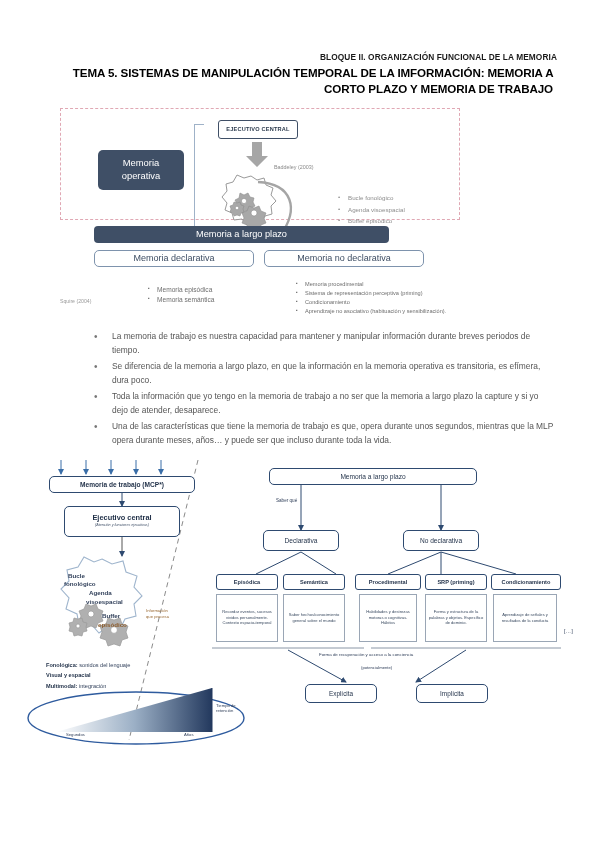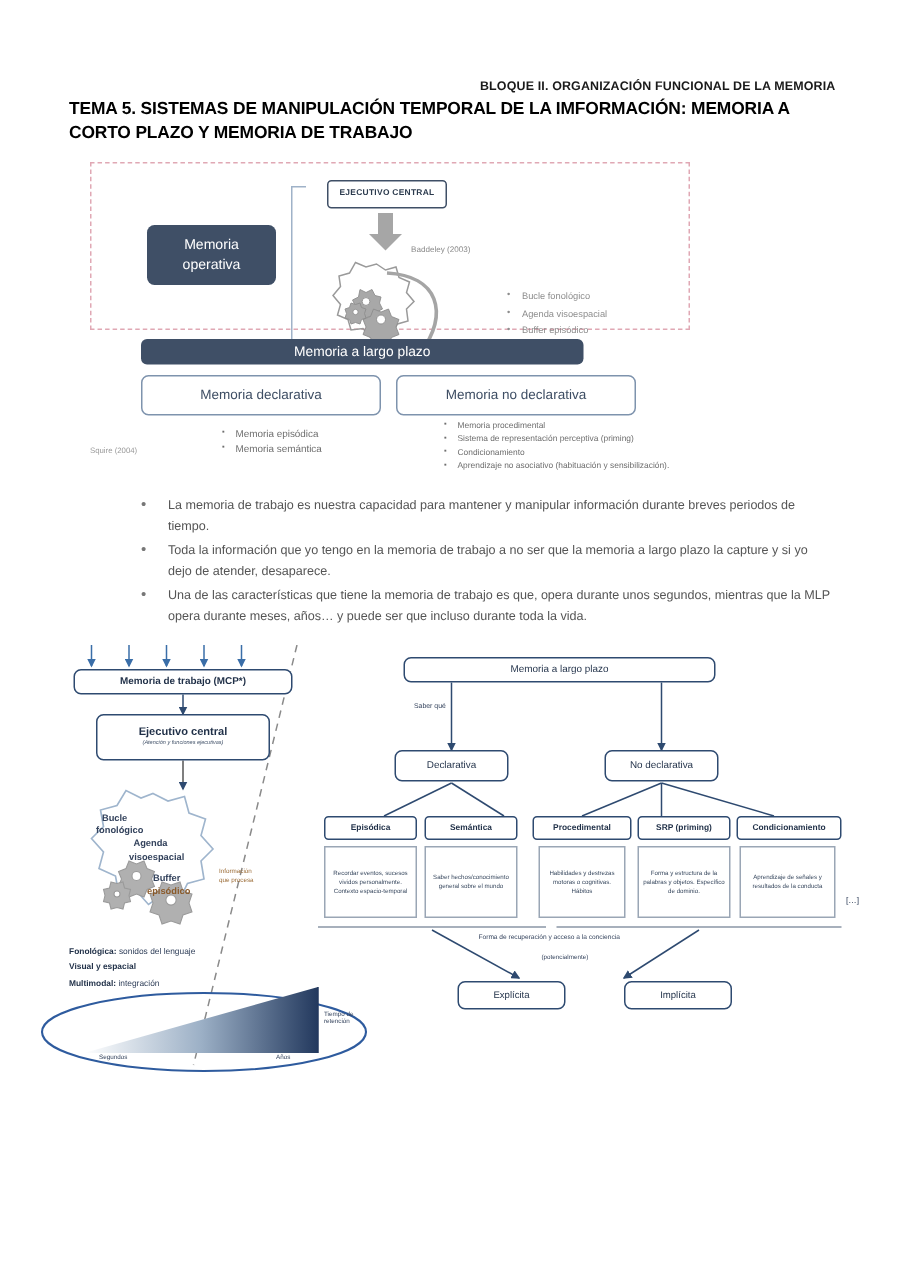--- a/index.html
+++ b/index.html
@@ -17,21 +17,21 @@
   
   .bloque {
     text-align: right;
     font-size: 8.3px;
     font-weight: bold;
     color: #1a1a1a;
     letter-spacing: .1px;
     padding: 36px 26px 0 26px;
   }
   .title {
-    text-align: left;
+    text-align: right;
     font-size: 11.6px;
     font-weight: bold;
     color: #000;
     line-height: 1.42;
     padding: 3px 30px 0 30px;
     letter-spacing: -.1px;
   }
   .section-head {
     font-size: 8.6px;
     font-weight: bold;
@@ -77,21 +77,21 @@
   }
   .blist li { list-style: none; position: relative; padding-left: 10px; }
   .blist li:before { content:"•"; position:absolute; left:0; top:-1px; }
 
   .mlp-bar {
     position:absolute; left: 78px; top: 124px; width: 295px; height: 17px;
     background:#3f4f66; color:#fff; border-radius:4px; font-size:9.2px;
     display:flex; align-items:center; justify-content:center;
   }
   .declbox {
-    position:absolute; top: 148px; height: 27px; border:1.1px solid #7e93ad;
+    position:absolute; top: 148px; height: 17px; border:1.1px solid #7e93ad;
     border-radius:5px; background:#fff; color:#3d4d63; font-size:9px;
     display:flex; align-items:center; justify-content:center;
   }
   .declbox.a { left: 78px; width: 160px; }
   .declbox.b { left: 248px; width: 160px; }
   .sub-list { position:absolute; font-size:5.6px; color:#6e6e6e; line-height:1.62; }
   .sub-list li { list-style:none; position:relative; padding-left:9px; }
   .sub-list li:before { content:"▪"; position:absolute; left:0; top:-1px; font-size:5px;}
   .sub-list.a { left: 92px; top: 176px; font-size:6.6px; }
   .sub-list.b { left: 240px; top: 172px; }
@@ -200,20 +200,21 @@
       <li>Sistema de representación perceptiva (priming)</li>
       <li>Condicionamiento</li>
       <li>Aprendizaje no asociativo (habituación y sensibilización).</li>
     </ul>
 
     <div class="squire">Squire (2004)</div>
   </div>
 
   <ul class="bullets">
     <li>La memoria de trabajo es nuestra capacidad para mantener y manipular información durante breves periodos de tiempo.</li>
+    <li>Se diferencia de la memoria a largo plazo, en que la información en la memoria operativa es transitoria, es efímera, dura poco.</li>
     <li>Toda la información que yo tengo en la memoria de trabajo a no ser que la memoria a largo plazo la capture y si yo dejo de atender, desaparece.</li>
     <li>Una de las características que tiene la memoria de trabajo es que, opera durante unos segundos, mientras que la MLP opera durante meses, años… y puede ser que incluso durante toda la vida.</li>
   </ul>
 
   <div class="diag2">
 
     <svg class="ov" viewBox="0 0 599 300">
       <defs>
         <marker id="ah" markerWidth="6" markerHeight="6" refX="5" refY="3" orient="auto">
           <path d="M0,0 L6,3 L0,6 z" fill="#3a6ea8"></path>

